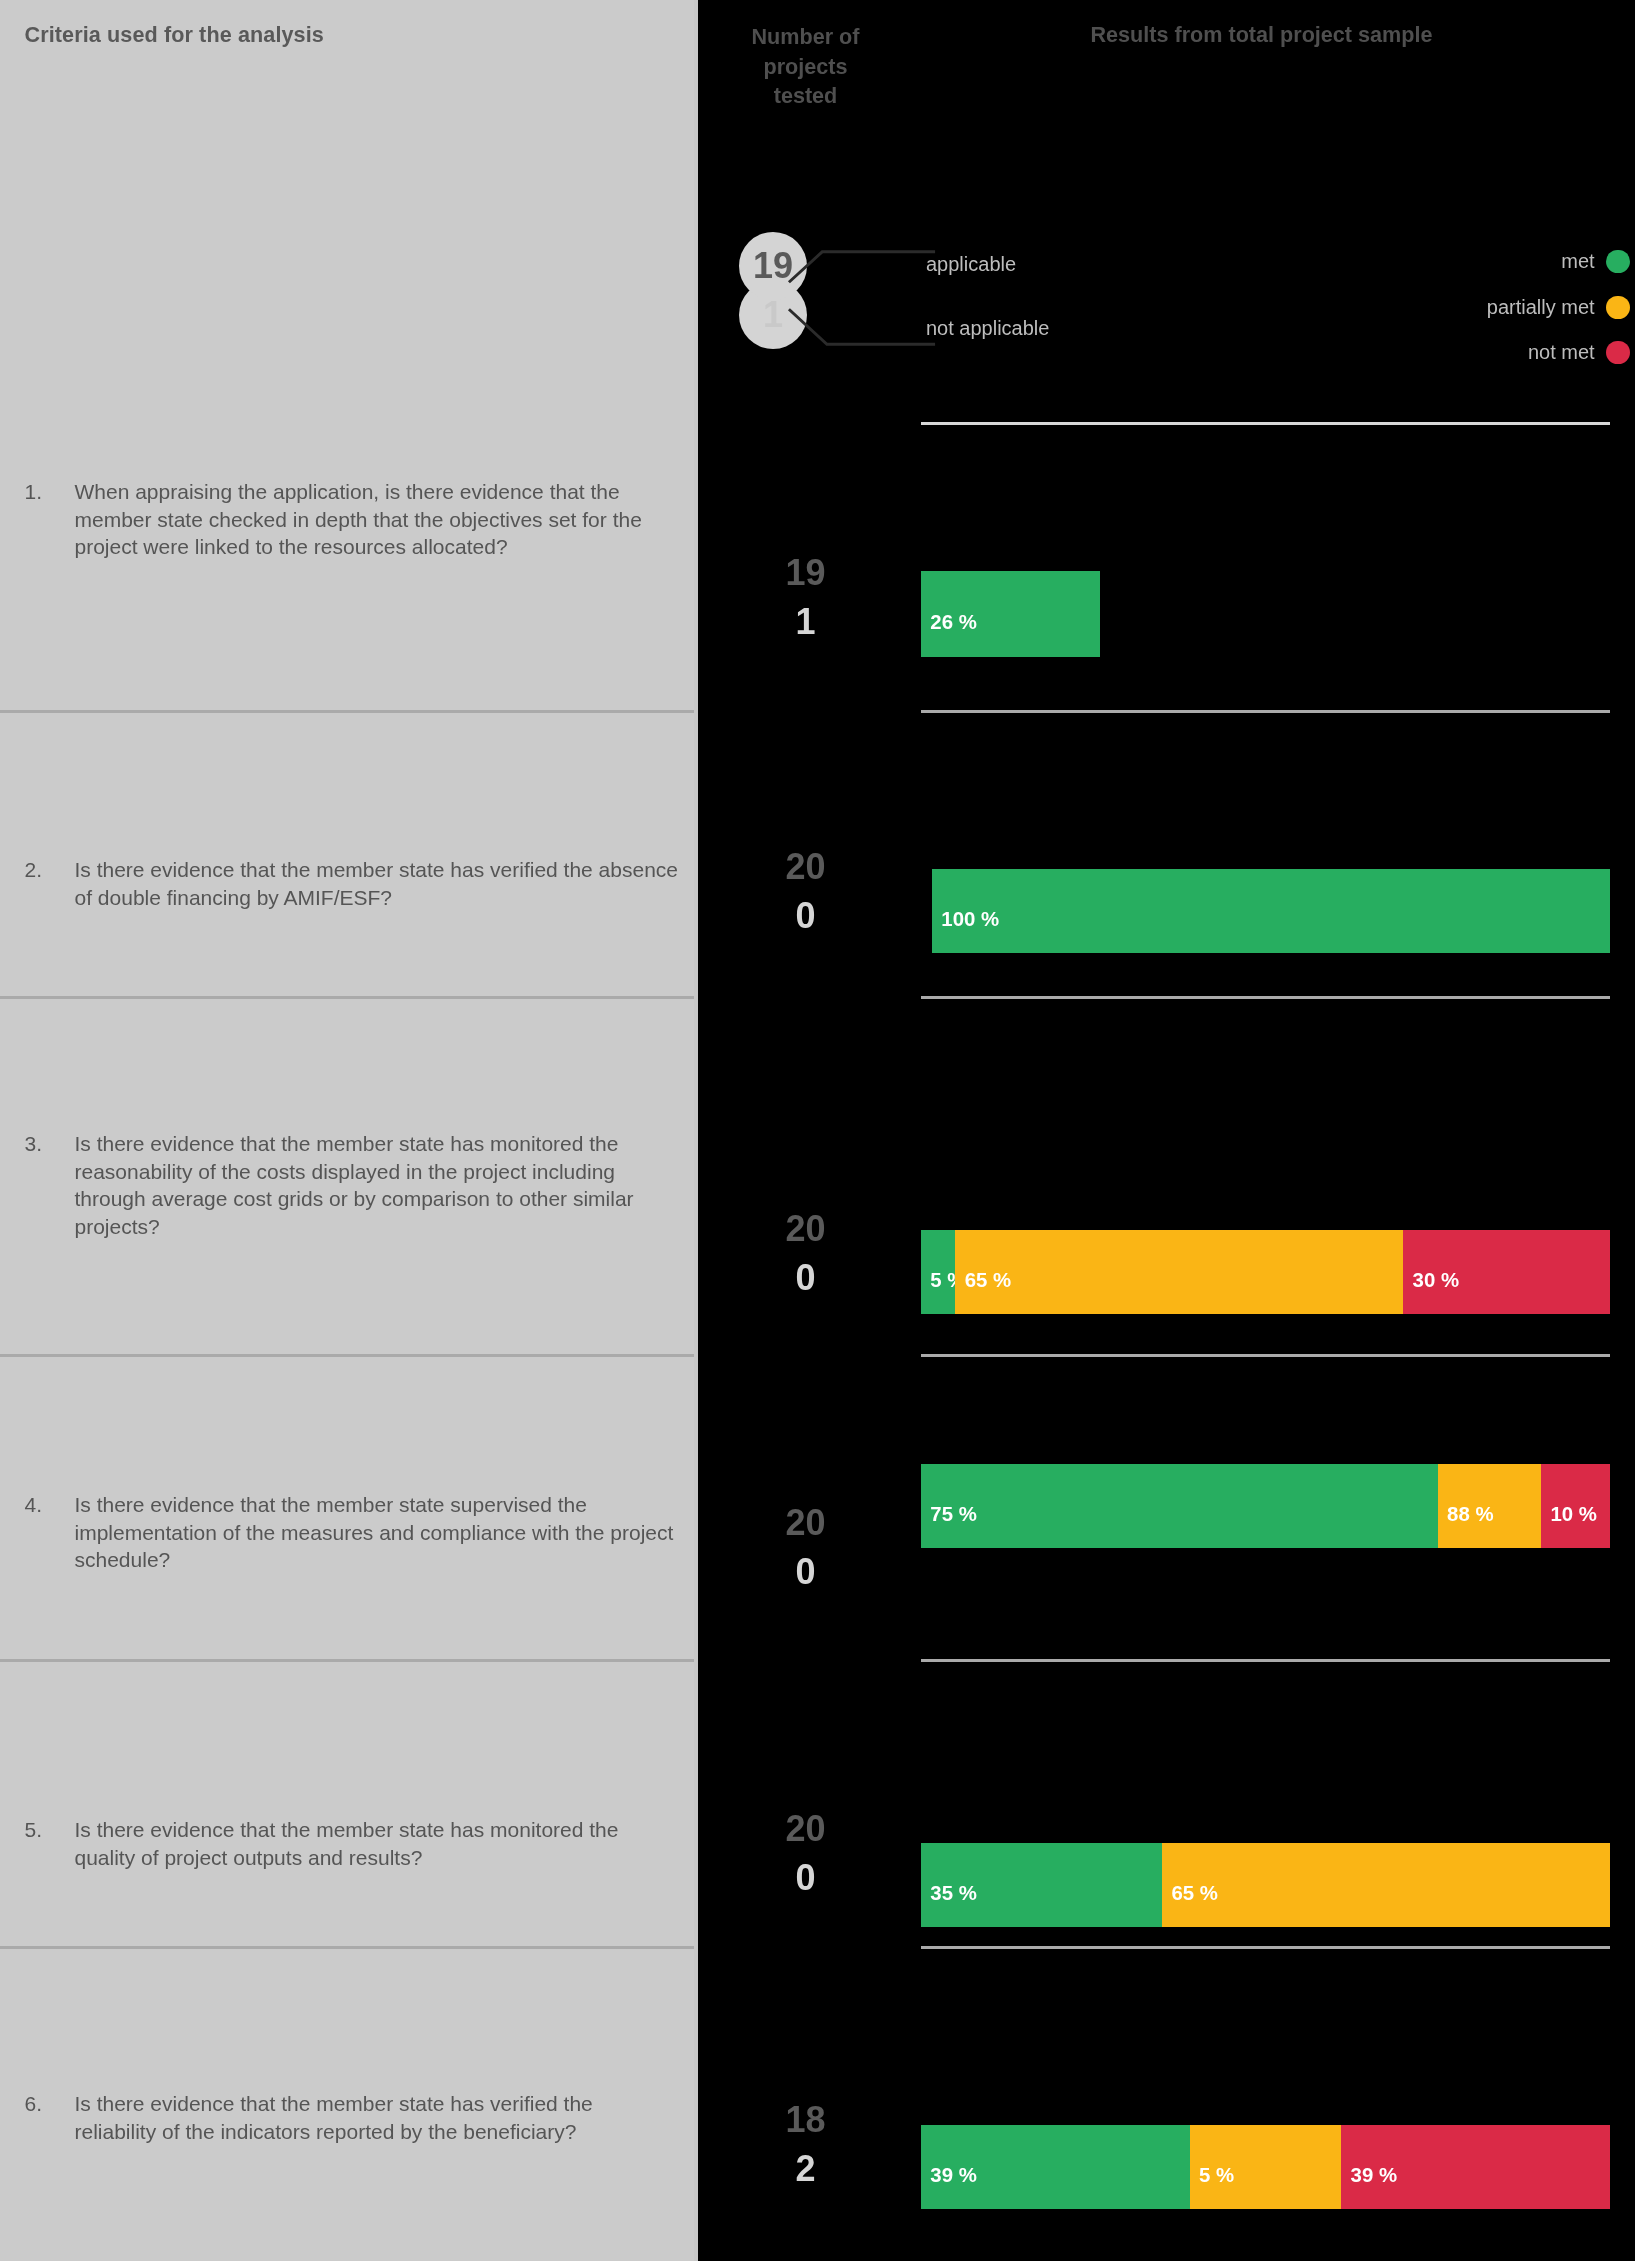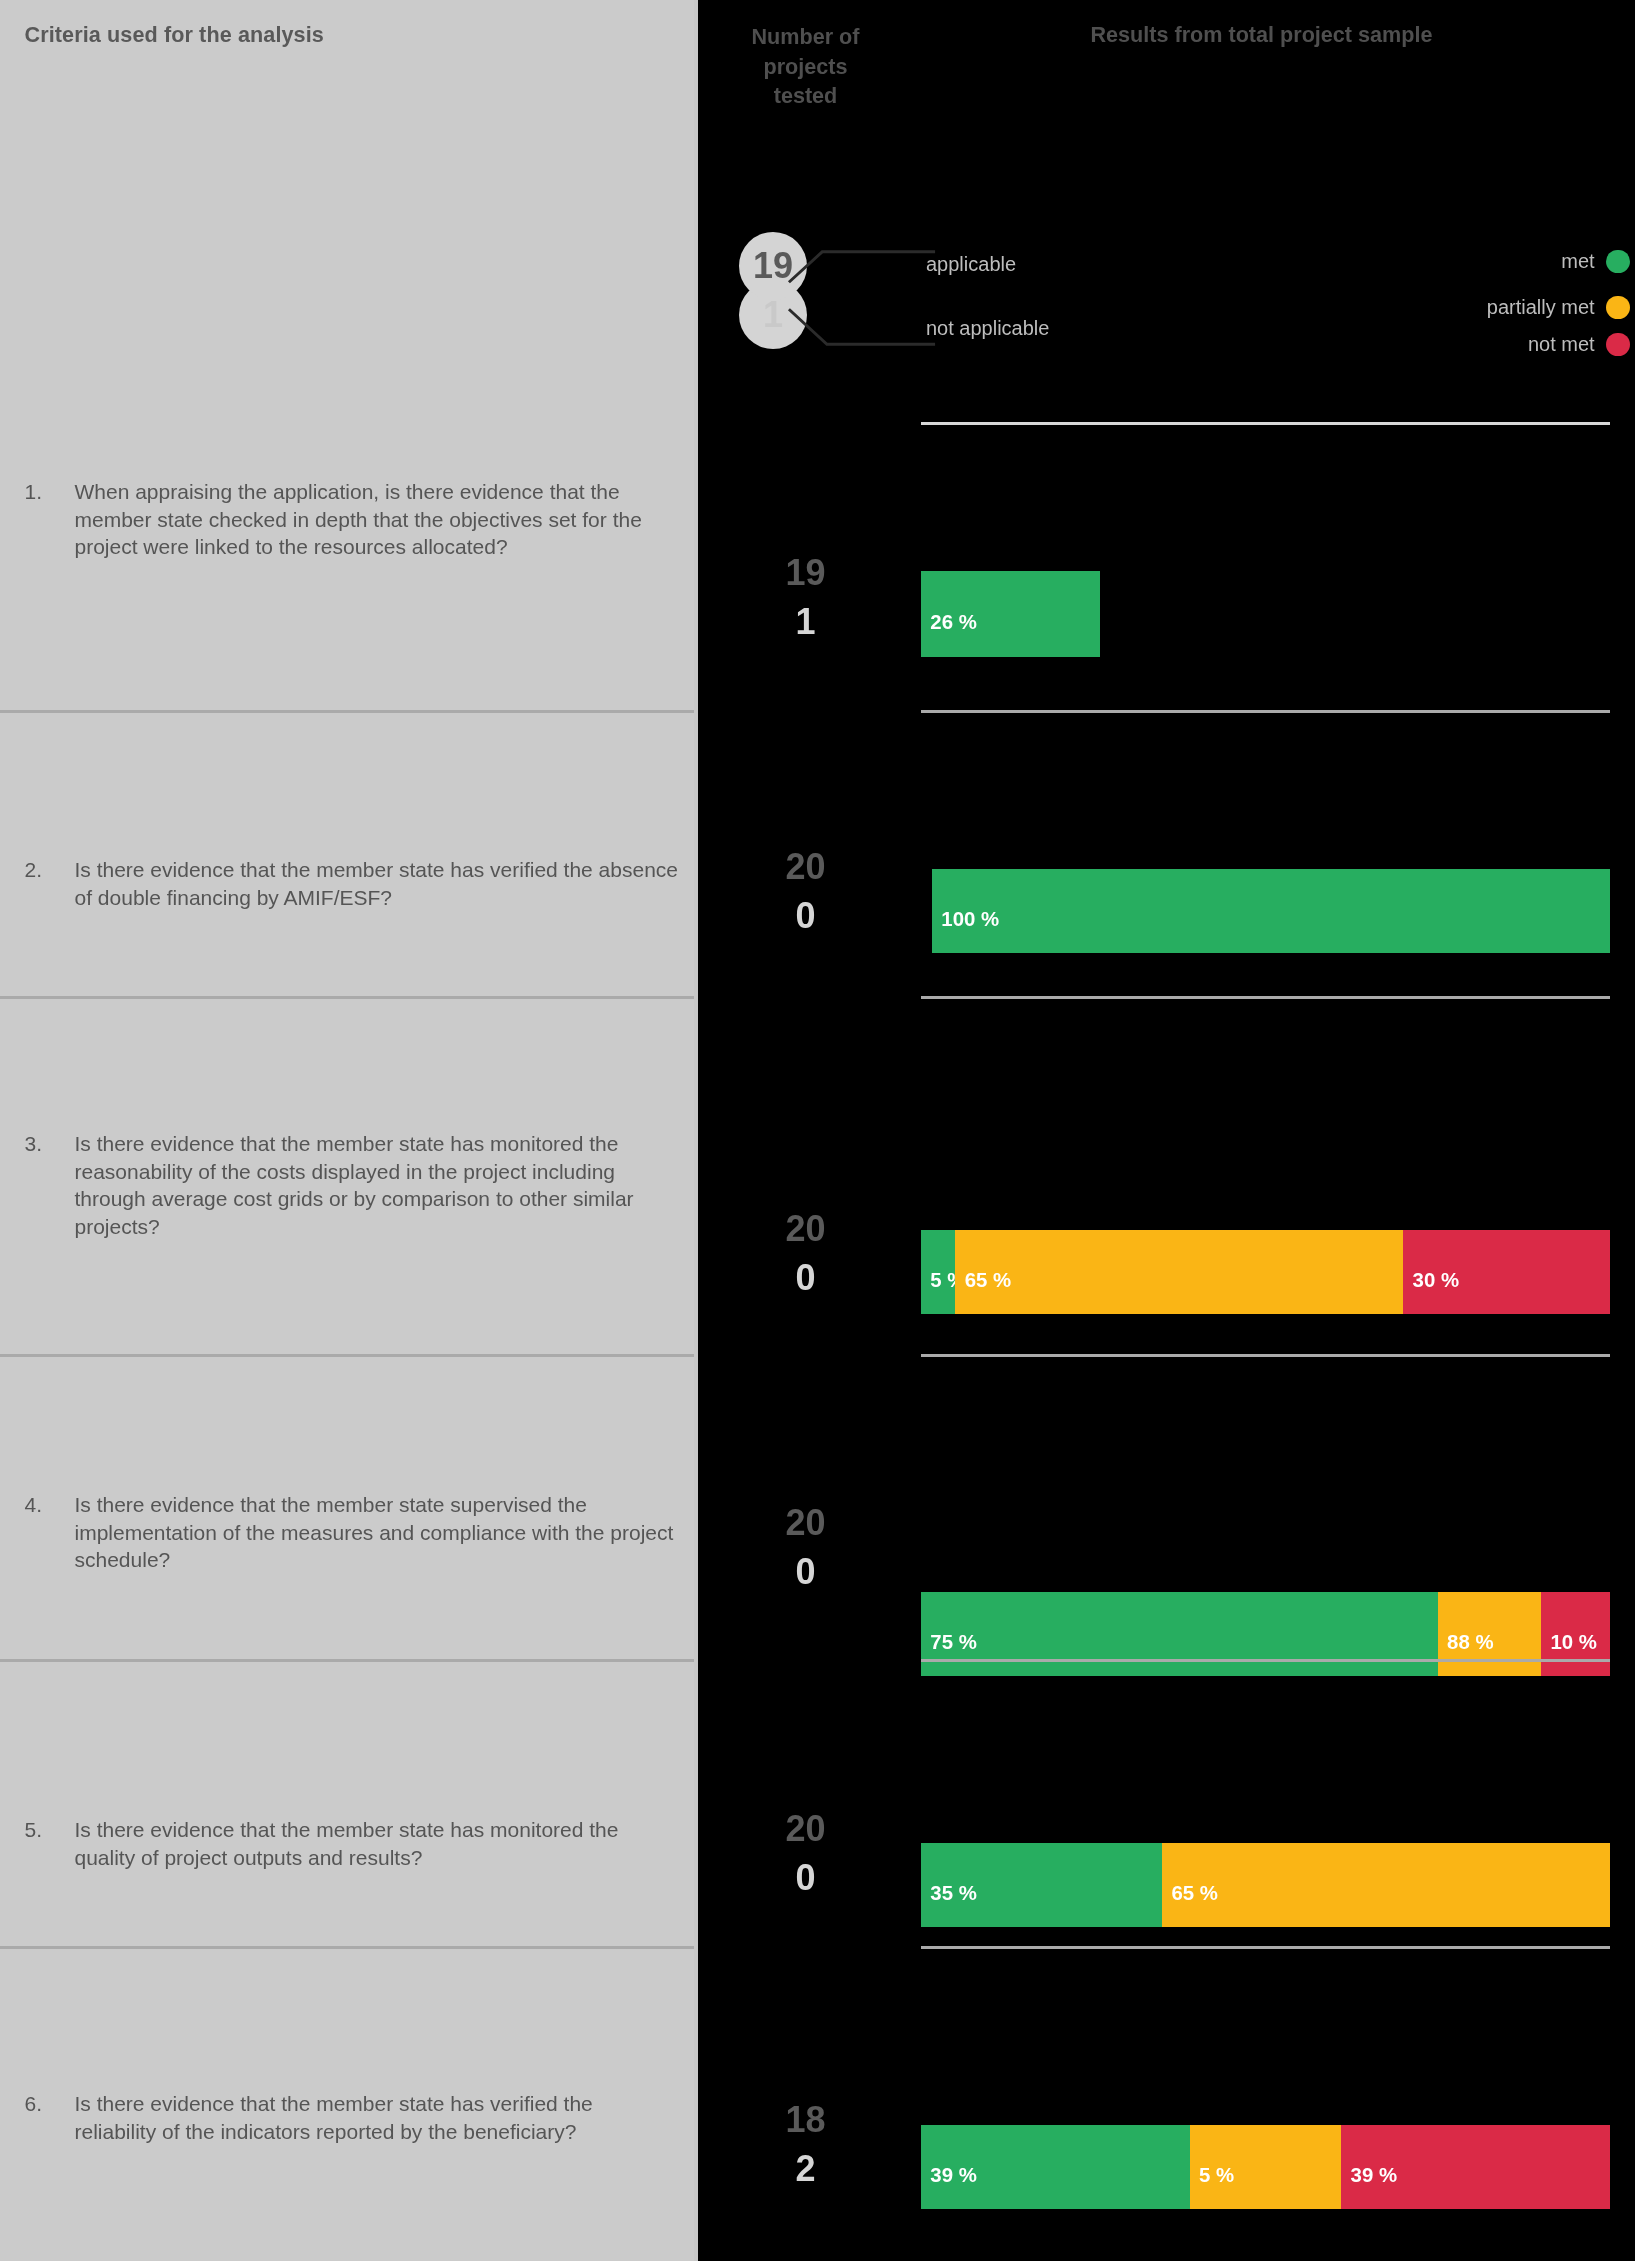--- a/index.html
+++ b/index.html
@@ -68,21 +68,21 @@
   .leg-notapplicable  { left: 228px; top: 124px; }
 
   .key-row {
     position: absolute; right: 5.3px; display: flex;
     align-items: center; gap: 11.7px;
   }
   .key-label { font-size: 20px; color: #bdbdbd; white-space: nowrap; }
   .key-dot { width: 23.4px; height: 23.4px; border-radius: 50%; }
   .key-met       { top: 57px; margin-left: 29px; }
   .key-partially { top: 103px; }
-  .key-notmet    { top: 140px; }
+  .key-notmet    { top: 148px; }
 
   .legend-rule {
     position: absolute; left: 921px; top: 422px;
     width: 689px; height: 2.9px; background: #d8d8d8;
   }
 
   
   .row-sep-left {
     position: absolute; left: 0; width: 694px; height: 2.9px; background: #aaaaaa;
   }
@@ -224,21 +224,21 @@
       <div class="row-sep-left" style="top: 1354px;"></div>
       <div class="row-sep-right" style="top: 1354px;"></div>
       <div class="criteria" style="top: 1491px;">
         <div class="crit-num">4.</div>
         <div class="crit-txt">Is there evidence that the member state supervised the implementation of the measures and compliance with the project schedule?</div>
       </div>
       <div class="counts" style="top: 1499px;">
         <div class="count-applicable">20</div>
         <div class="count-notapplicable">0</div>
       </div>
-      <div class="bar" style="top: 1592px; height: 84px;">
+      <div class="bar" style="top: 1464px; height: 84px;">
         <div class="seg" style="width: 75%; background: rgb(39, 174, 96);">
           <span class="seg-label">75 %</span>
         </div>
         <div class="seg" style="width: 15%; background: rgb(250, 181, 21);">
           <span class="seg-label">88 %</span>
         </div>
         <div class="seg" style="width: 10%; background: rgb(218, 42, 71);">
           <span class="seg-label">10 %</span>
         </div>
       </div>

